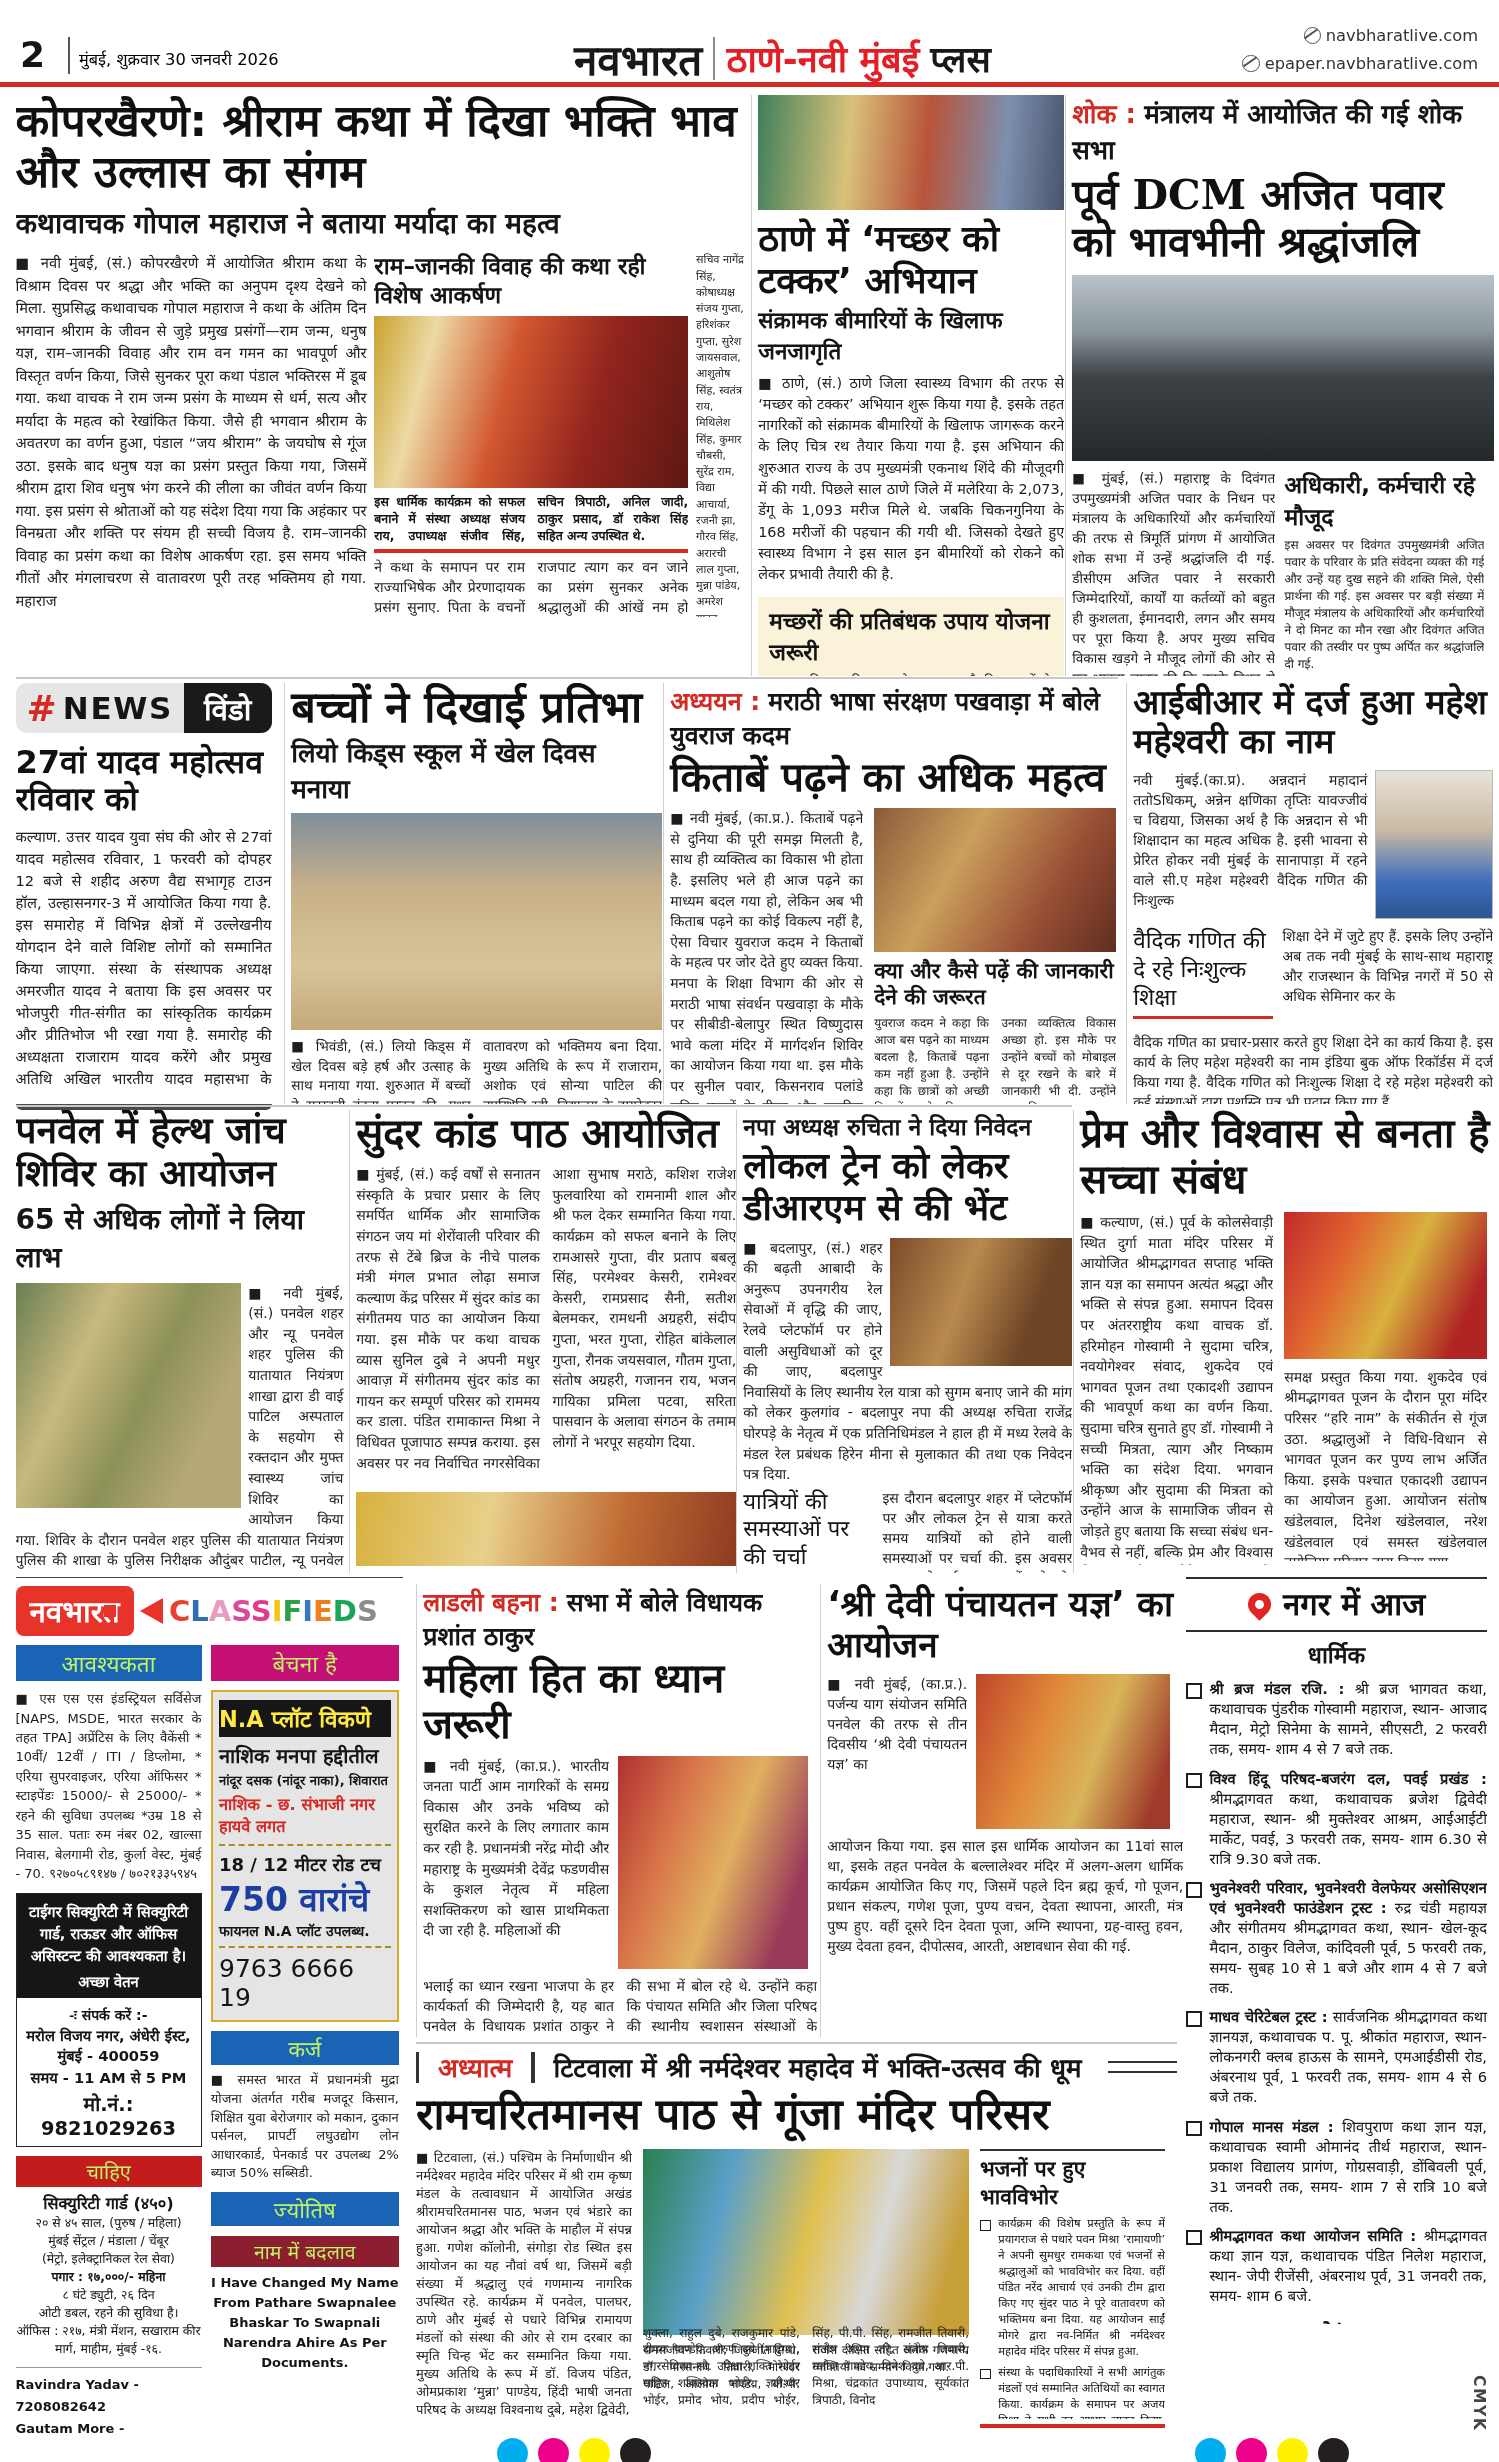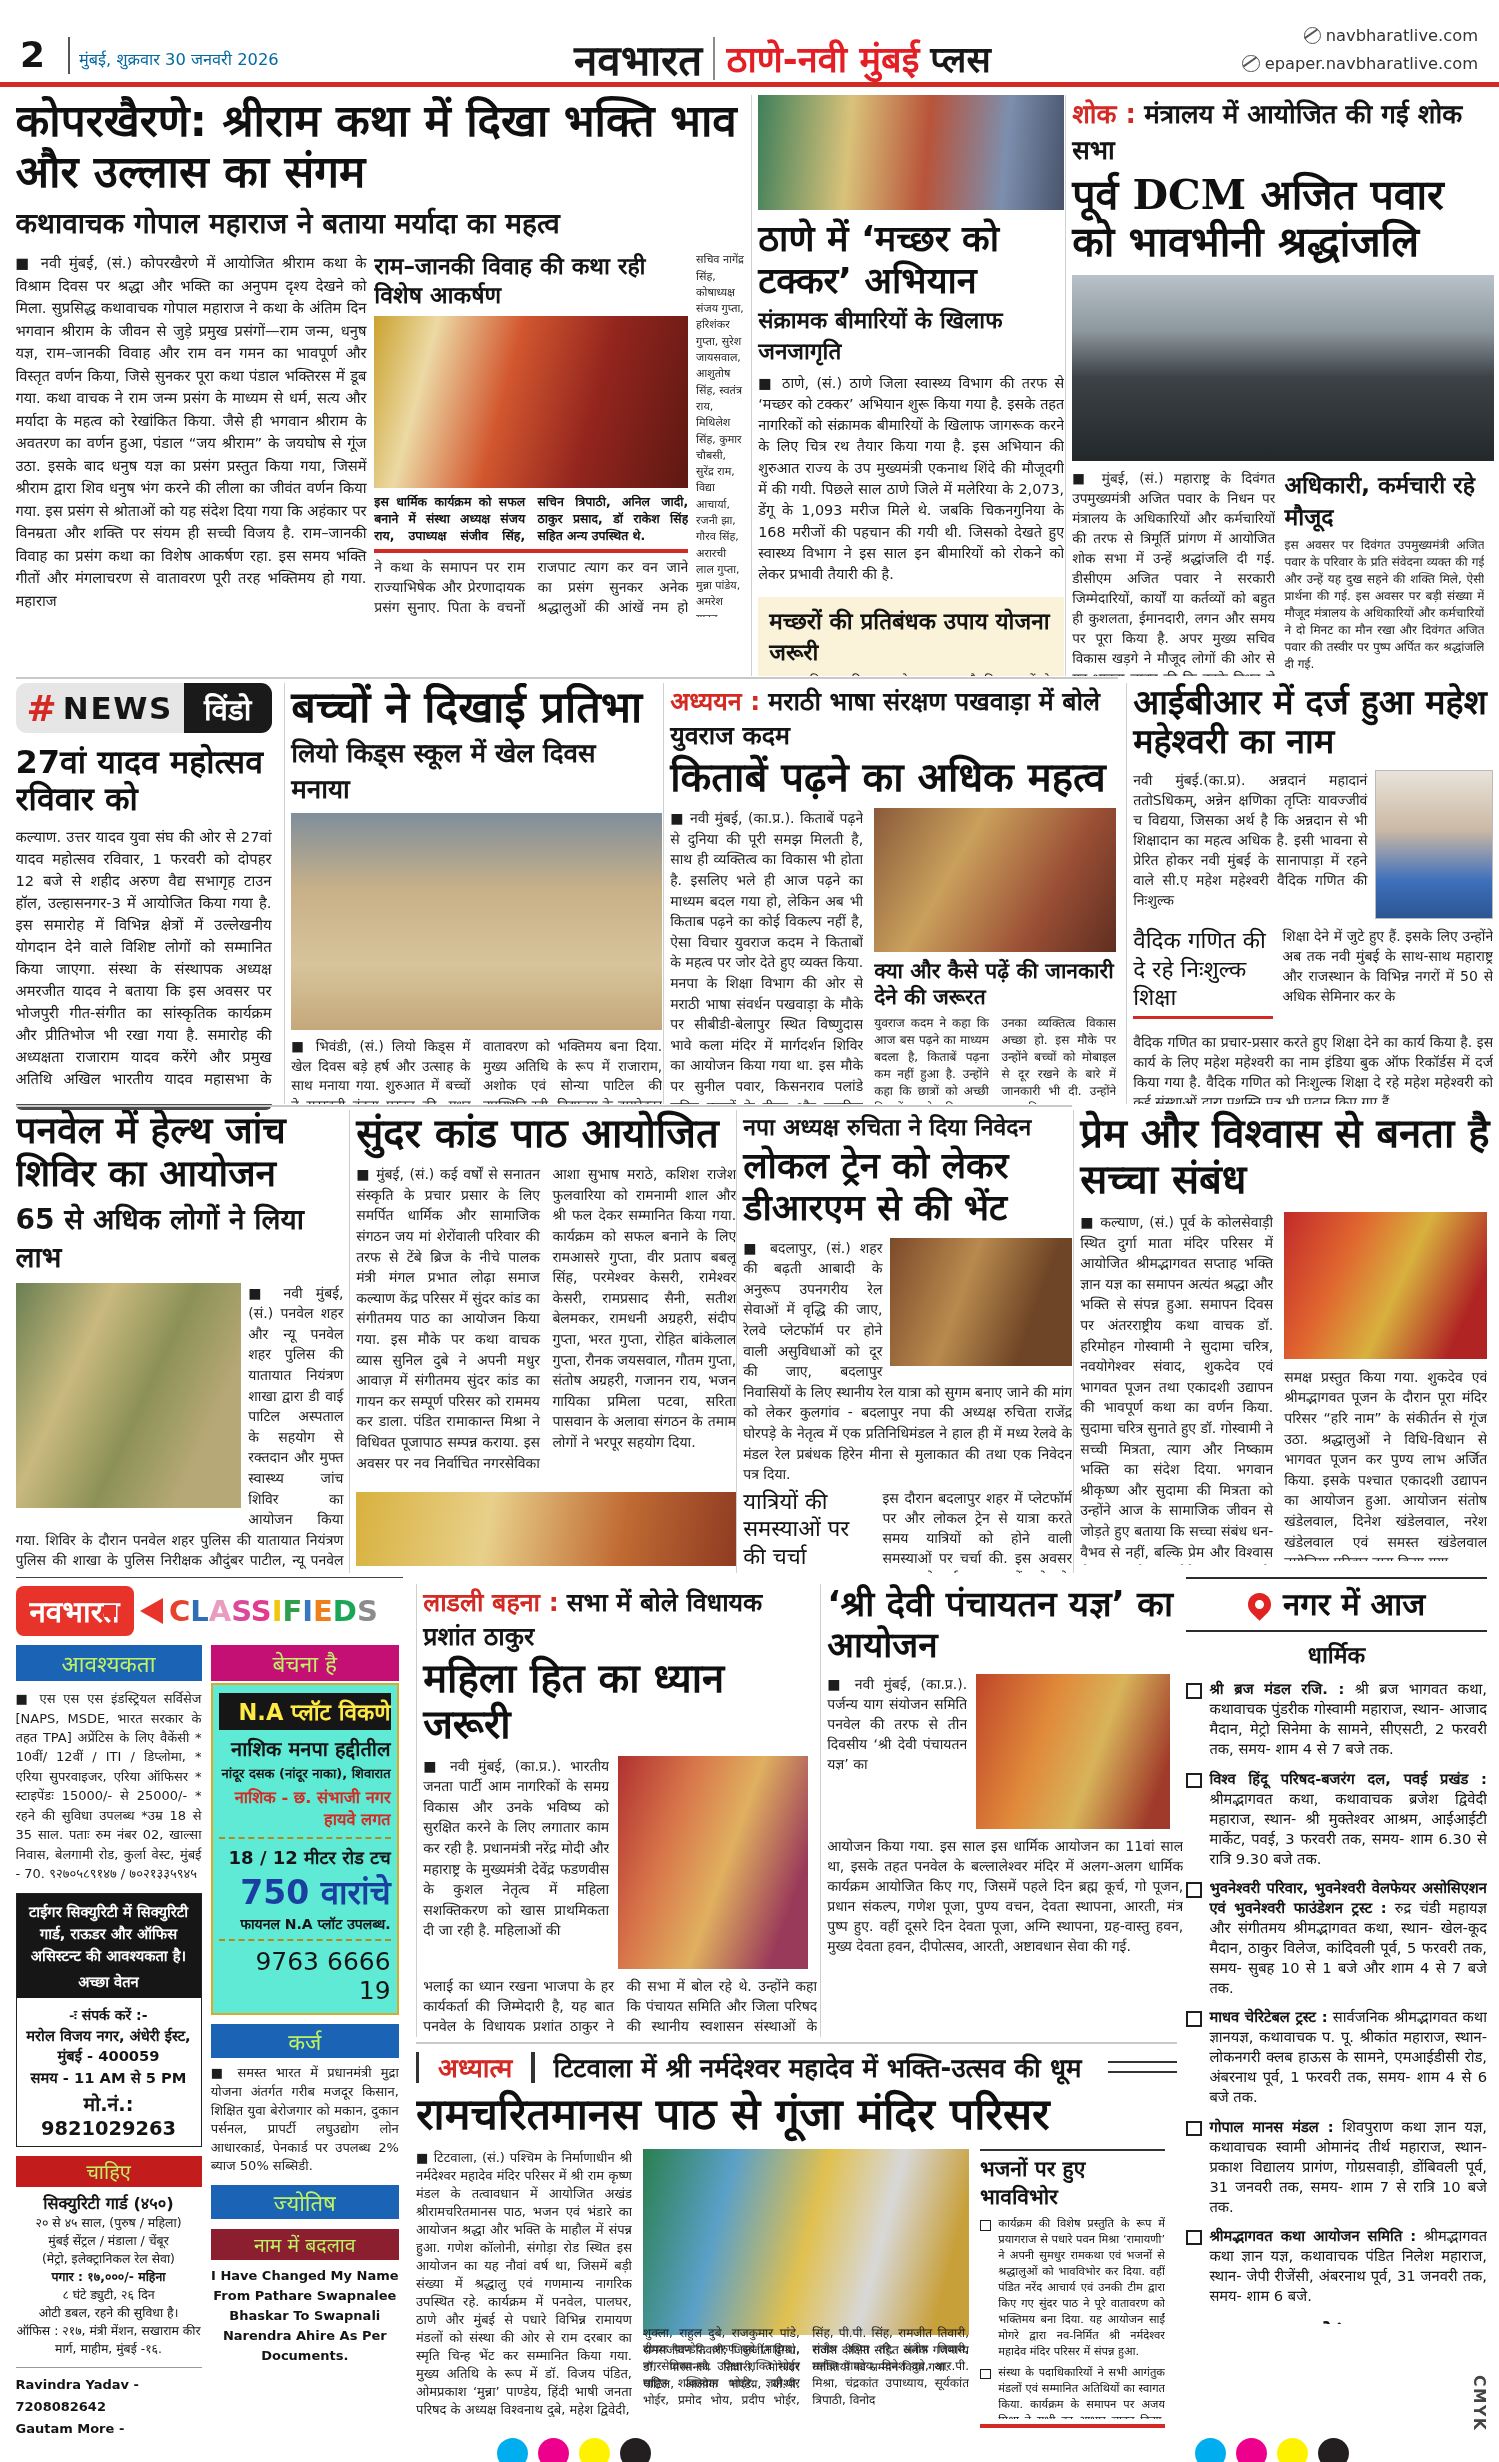--- a/index.html
+++ b/index.html
@@ -59,21 +59,21 @@
   .cl-letter:nth-child(9){color:#ef7f1a}.cl-letter:nth-child(10){color:#19a657}
   .cl-letter:nth-child(11){color:#8c8c8c}
   .cmyk-v{writing-mode:vertical-rl;font-weight:800;font-size:15.5px;letter-spacing:1.6px}
 </style>
 </head>
 <body>
 
 <div class="abs" style="left:0;top:0;width:1500px;height:87px">
   <div class="abs" style="left:20px;top:34px;font-size:36px;font-weight:800">2</div>
   <div class="abs" style="left:68px;top:37px;width:1.6px;height:37px;background:#555"></div>
-  <div class="abs" style="left:79px;top:48px;font-size:16.3px;color:#0369a1">मुंबई, शुक्रवार 30 जनवरी 2026</div>
+  <div class="abs" style="left:79px;top:48px;font-size:16.3px;color:#000000">मुंबई, शुक्रवार 30 जनवरी 2026</div>
   <div class="abs" style="left:574px;top:29.5px;display:flex;align-items:center;gap:11px">
     <span style="font-size:42px;font-weight:900;color:#181818">नवभारत</span>
     <span style="display:inline-block;width:2.3px;height:43px;background:#8a8a8a"></span>
     <span style="font-size:36px;font-weight:900;color:#e31e24">ठाणे-नवी मुंबई</span>
     <span style="font-size:36px;font-weight:900;color:#181818">प्लस</span>
   </div>
   <div class="abs" style="right:22px;top:22px;text-align:right;font-size:16.3px;line-height:28px;color:#333">
     <div><span class="globe"></span><span>navbharatlive.com</span></div>
     <div><span class="globe"></span><span>epaper.navbharatlive.com</span></div>
   </div>
@@ -259,21 +259,21 @@
       </div>
       <div style="margin-top:9.3px;border-top:1.6px solid #999;padding-top:6.2px">
         <div style="font-size:13px;font-weight:700;line-height:22px">Ravindra Yadav - 7208082642</div>
         <div style="font-size:13px;font-weight:700;line-height:22px">Gautam More - 8655722962</div>
 
       </div>
     </div>
 
     <div style="width:188px">
       <div class="cls-head mag-h" style="height:36px;font-size:22.5px">बेचना है</div>
-      <div style="background:#5eead4;border:2.3px solid #d8ac2a;margin-top:2px;padding:7.8px 6.2px;text-align:right">
+      <div style="background:#e5e5e5;border:2.3px solid #d8ac2a;margin-top:9px;padding:7.8px 6.2px;text-align:left">
         <div style="font-size:22.5px;font-weight:900;background:#161616;color:#ffe945;padding:3.1px 0">N.A प्लॉट विकणे</div>
         <div style="font-size:20px;font-weight:900;margin-top:4.7px">नाशिक मनपा हद्दीतील</div>
         <div style="font-size:13px;font-weight:800;margin-top:1.6px">नांदूर दसक (नांदूर नाका), शिवारात</div>
         <div class="red" style="font-size:16.3px;font-weight:900;margin-top:4.7px">नाशिक - छ. संभाजी नगर</div>
         <div class="red" style="font-size:16.3px;font-weight:900">हायवे लगत</div>
         <div style="border-top:2.3px dashed #b08a1a;margin:6.2px 0"></div>
         <div style="font-size:18px;font-weight:900">18 / 12 मीटर रोड टच</div>
         <div style="font-size:33px;font-weight:900;color:#1b3fa0">750 वारांचे</div>
         <div style="font-size:14px;font-weight:800">फायनल N.A प्लॉट उपलब्ध.</div>
         <div style="border-top:2.3px dashed #b08a1a;margin:6.2px 0"></div>

